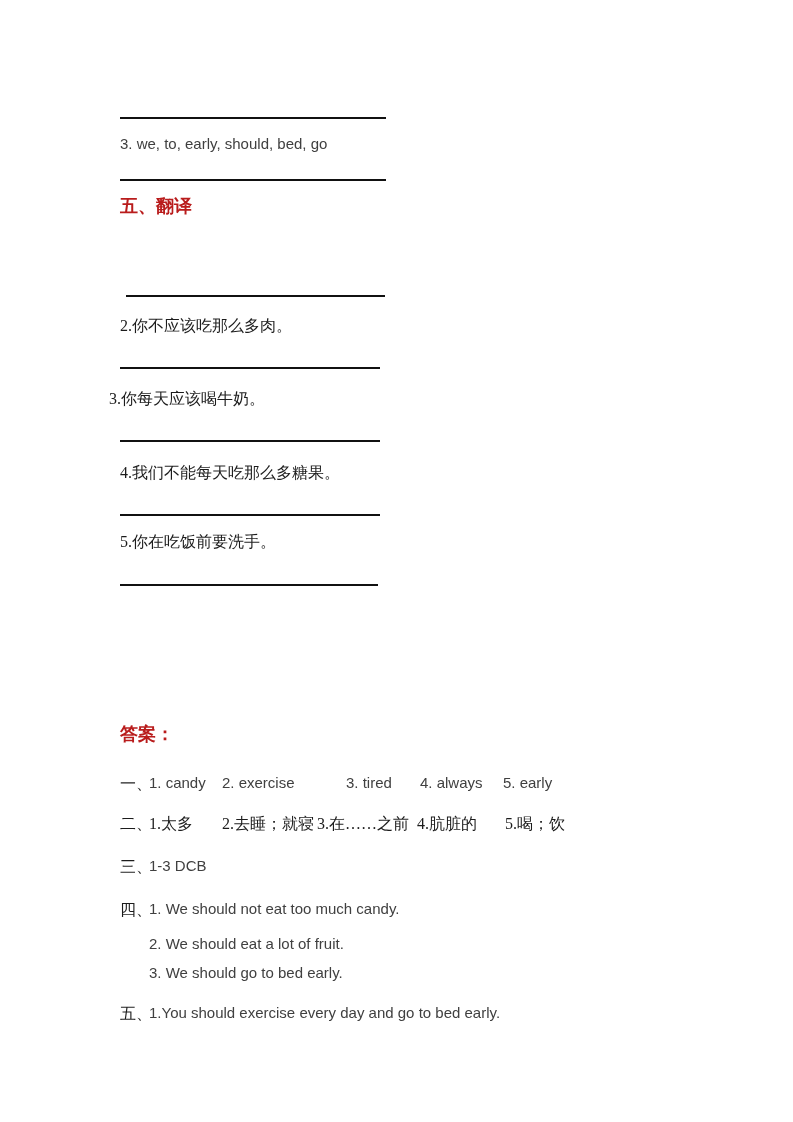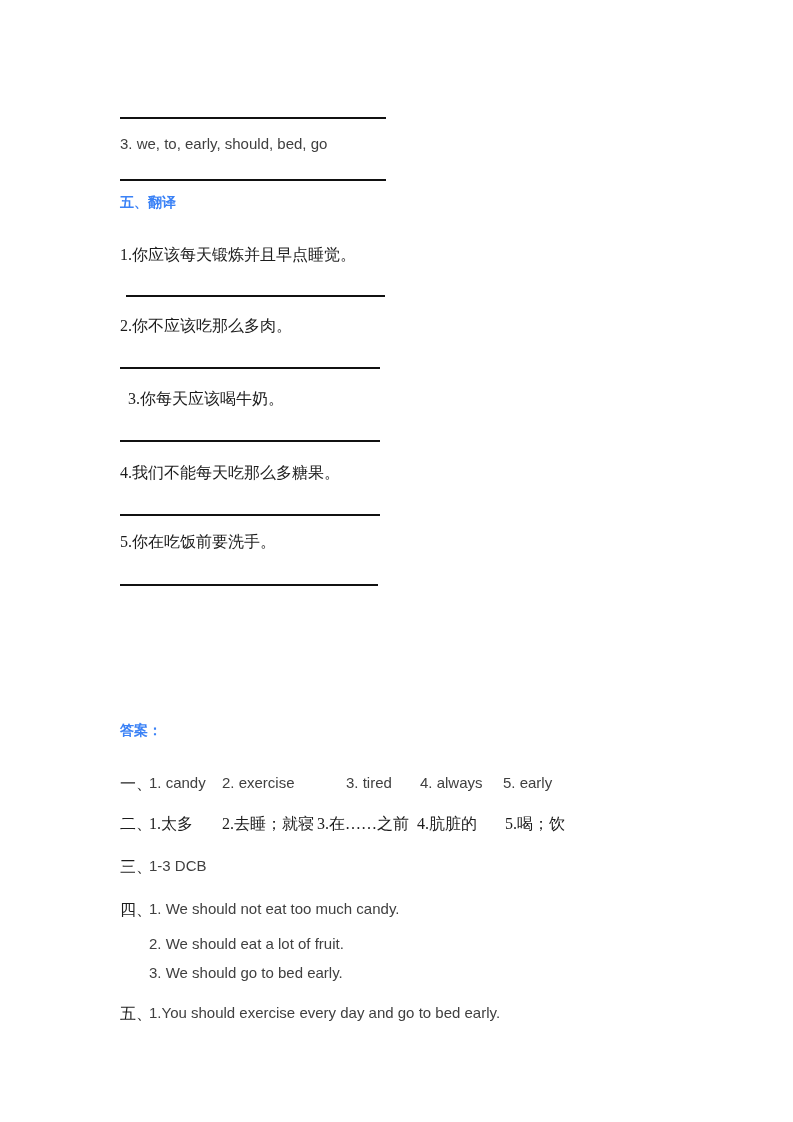--- a/index.html
+++ b/index.html
@@ -30,47 +30,46 @@
   }
   .cn-text {
     font-family: "Liberation Serif", serif;
     font-size: 16px;
     color: #1c1c1c;
     white-space: nowrap;
   }
   .heading {
     font-family: "Liberation Sans", sans-serif;
     font-weight: bold;
-    font-size: 14px;
-    color: #3b82f6;
+    font-size: 18px;
+    color: #b91c1c;
     white-space: nowrap;
   }
   .ans-row { position: absolute; left: 0; width: 793px; height: 22px; }
   .ans-row span { position: absolute; white-space: nowrap; }
 </style>
 </head>
 <body>
 
 <div class="page">
 
   <div class="blank-line" style="top:117px; left:120px; width:266px;"></div>
 
   <div class="abs en-text" style="top:135px; left:120px;">3. we, to, early, should, bed, go</div>
 
   <div class="blank-line" style="top:179px; left:120px; width:266px;"></div>
 
   <div class="abs heading" style="top:194px; left:120px;">五、翻译</div>
 
-  <div class="abs cn-text" style="top:245px; left:120px;">1.你应该每天锻炼并且早点睡觉。</div>
   <div class="blank-line" style="top:295px; left:126px; width:259px;"></div>
 
   <div class="abs cn-text" style="top:316px; left:120px;">2.你不应该吃那么多肉。</div>
   <div class="blank-line" style="top:367px; left:120px; width:260px;"></div>
 
-  <div class="abs cn-text" style="top:389px; left:128px;">3.你每天应该喝牛奶。</div>
+  <div class="abs cn-text" style="top:389px; left:109px;">3.你每天应该喝牛奶。</div>
   <div class="blank-line" style="top:440px; left:120px; width:260px;"></div>
 
   <div class="abs cn-text" style="top:463px; left:120px;">4.我们不能每天吃那么多糖果。</div>
   <div class="blank-line" style="top:514px; left:120px; width:260px;"></div>
 
   <div class="abs cn-text" style="top:532px; left:120px;">5.你在吃饭前要洗手。</div>
   <div class="blank-line" style="top:584px; left:120px; width:258px;"></div>
 
   <div class="abs heading" style="top:722px; left:120px;">答案：</div>
 

